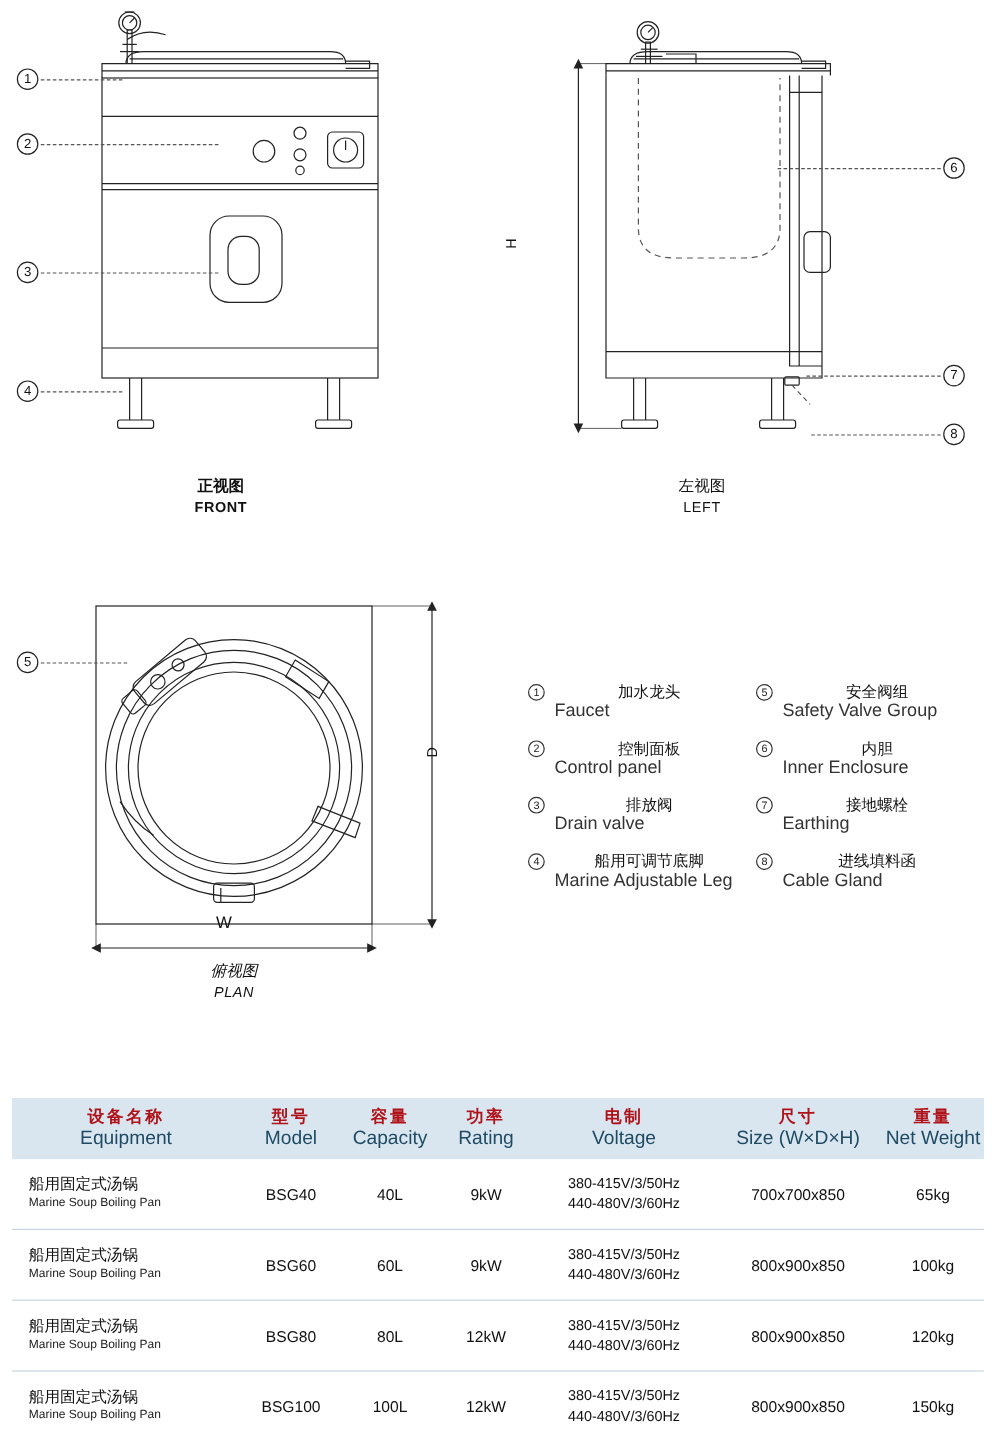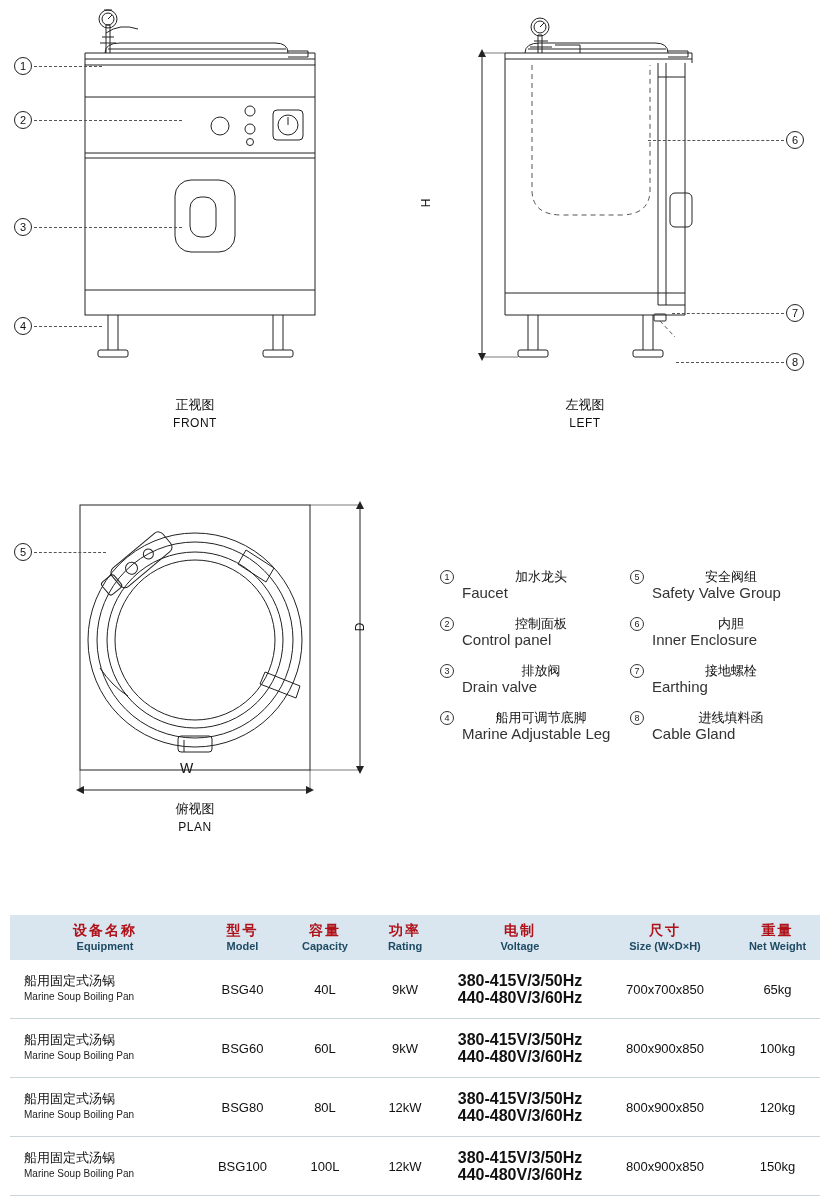--- a/index.html
+++ b/index.html
@@ -61,36 +61,36 @@
     color:#b0121a;
     font-size:14px;
     font-weight:bold;
     padding:7px 2px 2px 2px;
     text-align:center;
     letter-spacing:2px;
   }
   .tbl thead th .en {
     display:block;
     color:#1e4a63;
-    font-size:11px;
-    font-weight:bold;
+    font-size:16px;
+    font-weight:normal;
     letter-spacing:0;
     padding-bottom:6px;
   }
   .tbl tbody td {
     font-size:13px;
     text-align:center;
     padding:12px 2px;
     border-bottom:1px solid #c9d6de;
     color:#111;
   }
   .tbl tbody tr:last-child td { border-bottom:1px solid #c9d6de; }
   .tbl tbody td.name { text-align:left; padding-left:14px; line-height:16px; }
   .tbl tbody td.name .en { display:block; font-size:10px; color:#222; }
-  .tbl tbody td.volt { line-height:17px; font-size:16px;font-weight:bold; }
+  .tbl tbody td.volt { line-height:17px; font-size:12px; }
 
   .lbl { position:absolute; font-size:12px; color:#111; }
   .lbl-rot { position:absolute; font-size:12px; color:#111; transform:rotate(-90deg); }
 </style>
 </head>
 <body>
 
 <div class="stage">
 
   <svg width="330" height="380" style="position:absolute;left:60px;top:5px;">
@@ -144,21 +144,21 @@
 
   <div class="circ-num" style="left:14px;top:111px;">2</div>
   <div class="dash-h" style="left:34px;top:120px;width:148px;"></div>
 
   <div class="circ-num" style="left:14px;top:218px;">3</div>
   <div class="dash-h" style="left:34px;top:227px;width:148px;"></div>
 
   <div class="circ-num" style="left:14px;top:317px;">4</div>
   <div class="dash-h" style="left:34px;top:326px;width:68px;"></div>
 
-  <div class="cap" style="left:115px;top:396px;">
+  <div class="cap" style="left:104px;top:396px;font-weight:bold;">
     <div>正视图</div>
     <div class="en">FRONT</div>
   </div>
 
   <svg width="330" height="380" style="position:absolute;left:470px;top:5px;">
     <g fill="none" stroke="#222" stroke-width="1">
 
       <path d="M35 58 L35 310 L215 310 L215 58"></path>
       <path d="M35 58 L35 48 L222 48 L222 58"></path>
       <line x1="35" y1="54" x2="222" y2="54"></line>
@@ -255,21 +255,21 @@
       <path d="M250 280 L250 300" stroke="#222" stroke-width="0.6"></path>
     </g>
   </svg>
 
   <div class="lbl-rot" style="left:356px;top:620px;">D</div>
   <div class="lbl" style="left:180px;top:760px;font-size:14px;">W</div>
 
   <div class="circ-num" style="left:14px;top:543px;">5</div>
   <div class="dash-h" style="left:34px;top:552px;width:72px;"></div>
 
-  <div class="cap" style="left:115px;top:800px;">
+  <div class="cap" style="left:115px;top:800px;font-style:italic;">
     <div>俯视图</div>
     <div class="en">PLAN</div>
   </div>
 
   <div class="legend">
     <div class="legend-col c1">
       <div class="legend-item">
         <span class="num">1</span>
         <div class="cn">加水龙头</div>
         <div class="en">Faucet</div>

